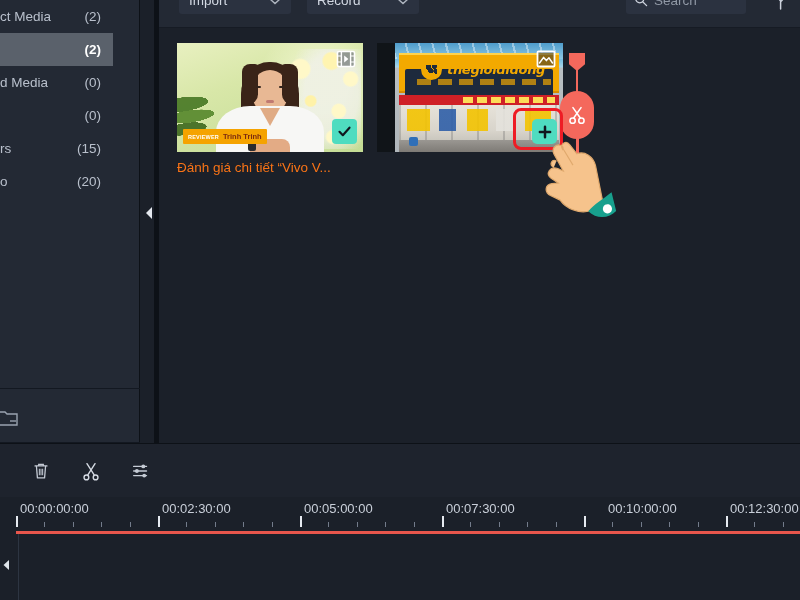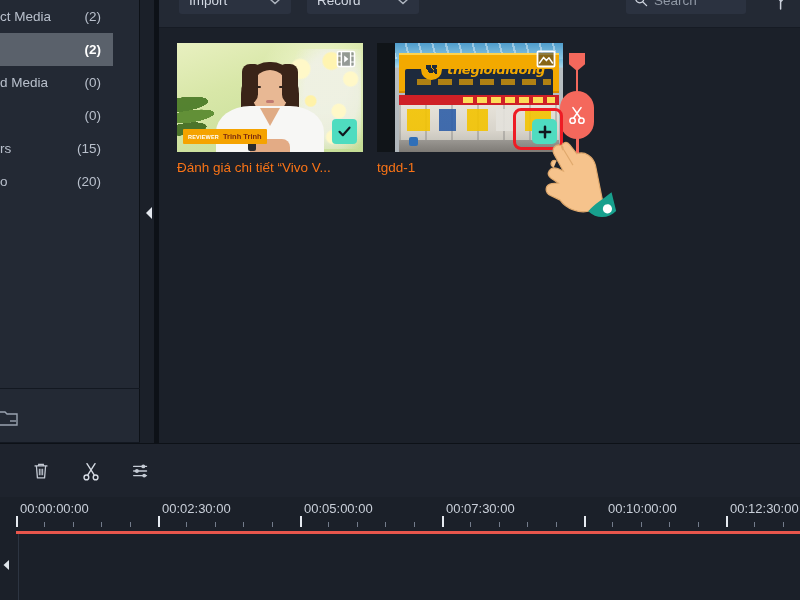--- a/index.html
+++ b/index.html
@@ -686,21 +686,20 @@
               <path d="M4.5 14 L8.6 8.4 L11.4 11.6 L14 8.8 L17.5 14" fill="none" stroke="#ffffff" stroke-width="1.5" stroke-linejoin="round" stroke-linecap="round"></path>
             </svg>
           </div>
 
           <div class="add-badge">
             <svg viewBox="0 0 18 18" width="14" height="14">
               <path d="M9 2.4 V15.6 M2.4 9 H15.6" stroke="#10181f" stroke-width="3.2" stroke-linecap="round"></path>
             </svg>
           </div>
         </div>
-        <div class="media-name">tgdd-1</div>
       </div>
     </div>
   </div>
 
   <div class="highlight-ring"></div>
 
   <div class="hand-cursor">
     <svg viewBox="0 0 104 96" width="104" height="96">
       <g transform="rotate(14 52 48)">
         <path d="M30 30 C24 26 18 33 23 39 L36 53 L30 52 C22 51 19 60 26 63 L34 66

